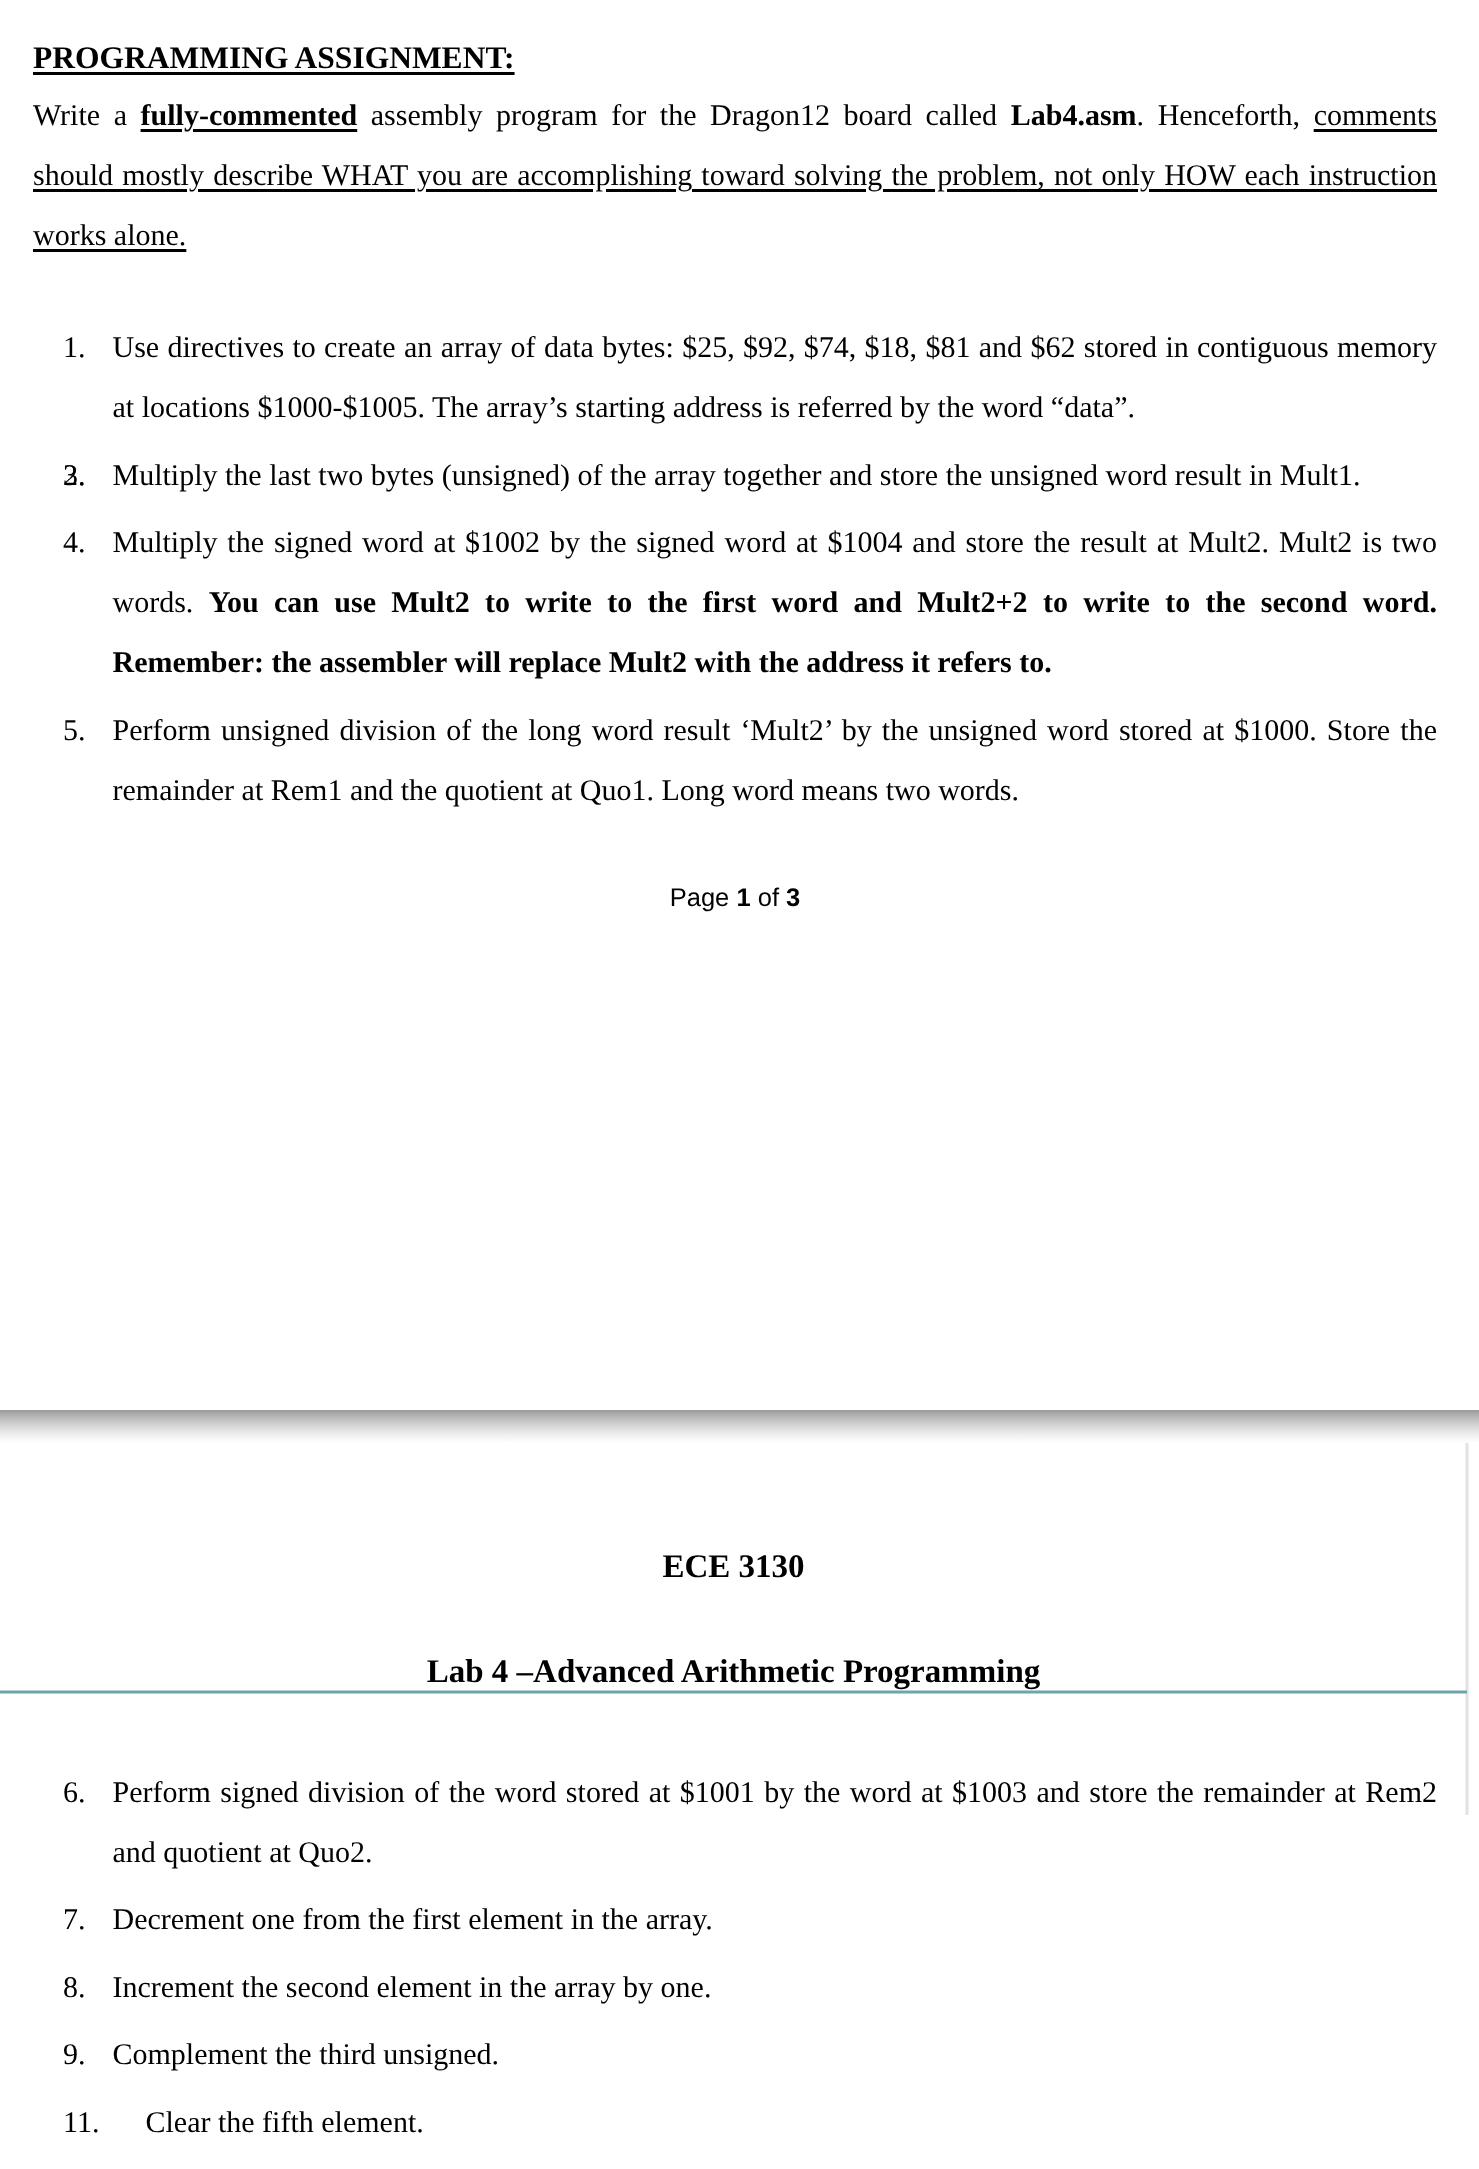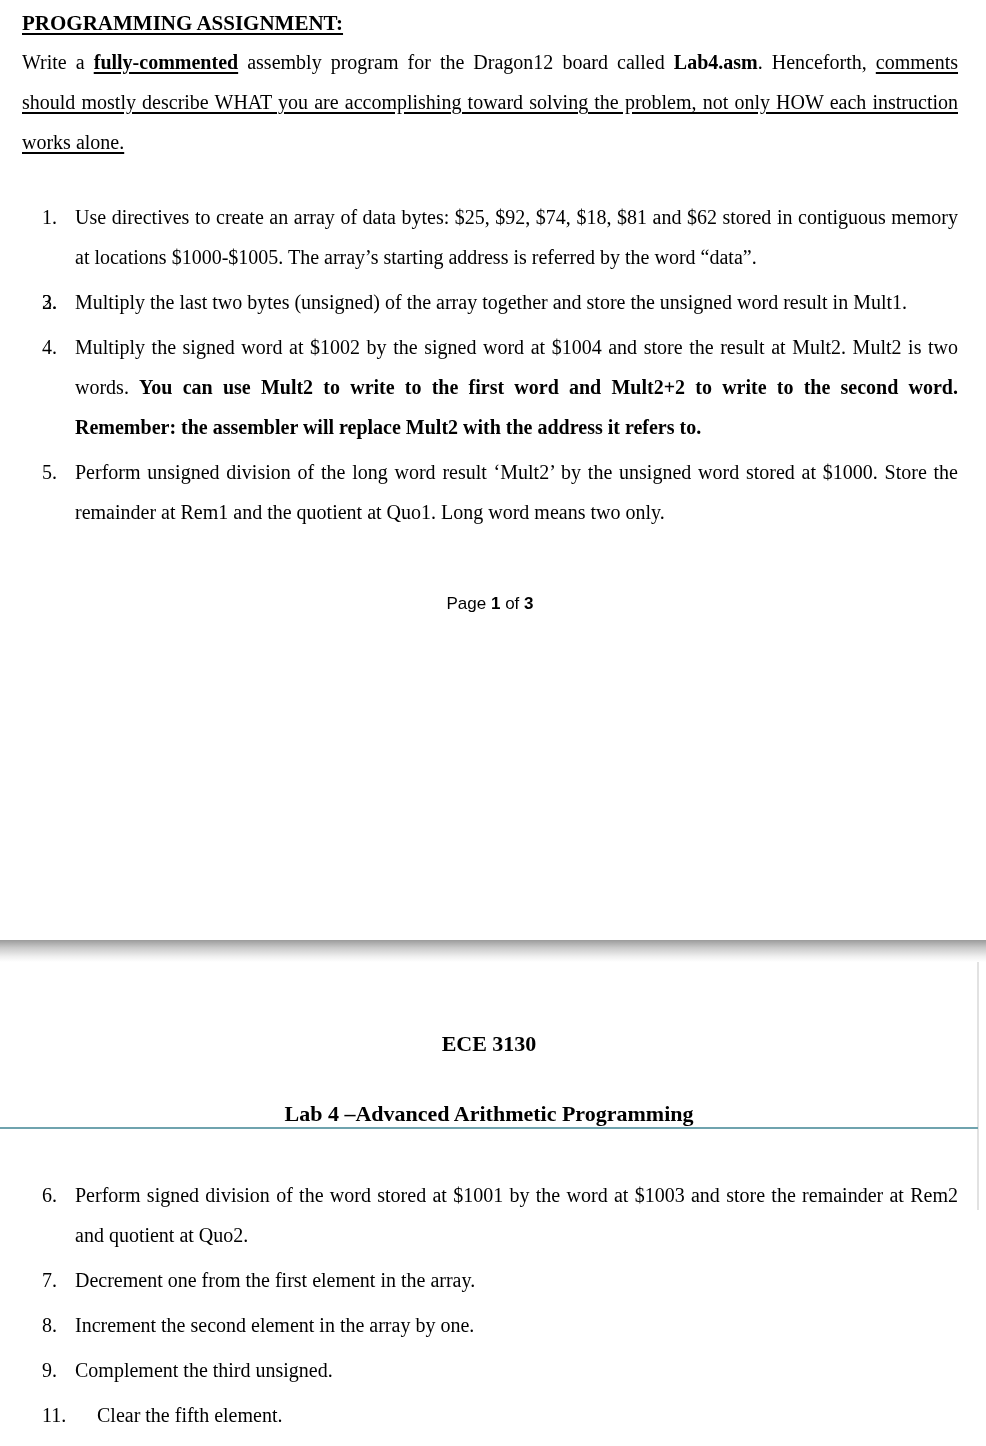--- a/index.html
+++ b/index.html
@@ -6,21 +6,21 @@
   .doc {
     position: relative;
     width: 986px;
     height: 1446px;
     background: #ffffff;
     overflow: hidden;
     font-family: "Liberation Serif", "DejaVu Serif", serif;
     color: #000000;
     font-size: 20px;
   }
-  .p1content { padding: 8px 28px 0 22px; }
+  .p1content { padding: 23px 28px 0 22px; }
   .heading {
     font-size: 21px;
     font-weight: bold;
     text-decoration: underline;
     text-decoration-thickness: 2px;
     text-underline-offset: 3px;
     line-height: 30px;
     margin: 0;
   }
   .intro {
@@ -34,21 +34,21 @@
   .oli {
     position: relative;
     line-height: 40px;
     margin-bottom: 5px;
     text-align: justify;
     padding-left: 53px;
   }
   .oli.wide { padding-left: 75px; }
   .oli .num { position: absolute; left: 20px; top: 0; }
   .footer {
-    margin-top: 61px;
+    margin-top: 41px;
     text-align: center;
     font-family: "Liberation Sans", "DejaVu Sans", sans-serif;
     font-size: 17px;
     line-height: 22px;
   }
   .separator {
     position: absolute;
     top: 940px;
     left: 0;
     width: 986px;
@@ -102,21 +102,21 @@
       <div class="oli">
         <span class="num">3.</span>
         <span><span>Multiply the last two bytes (unsigned) of the array together and store the unsigned word result in Mult1.</span></span>
       </div>
       <div class="oli">
         <span class="num">4.</span>
         <span><span>Multiply the signed word at $1002 by the signed word at $1004 and store the result at Mult2. Mult2 is two words. </span><span style="font-weight: bold;">You can use Mult2 to write to the first word and Mult2+2 to write to the second word. Remember: the assembler will replace Mult2 with the address it refers to</span><span style="font-weight: bold;">.</span></span>
       </div>
       <div class="oli">
         <span class="num">5.</span>
-        <span><span>Perform unsigned division of the long word result ‘Mult2’ by the unsigned word stored at $1000. Store the remainder at Rem1 and the quotient at Quo1. Long word means two only.</span></span>
+        <span><span>Perform unsigned division of the long word result ‘Mult2’ by the unsigned word stored at $1000. Store the remainder at Rem1 and the quotient at Quo1. Long word means two words.</span></span>
       </div>
     </div>
 
     <div class="footer"><span>Page </span><span style="font-weight: bold;">1</span><span> of </span><span style="font-weight: bold;">3</span></div>
   </div>
 
   <div class="separator"></div>
   <div class="edge-line"></div>
 
   <div class="page2">

